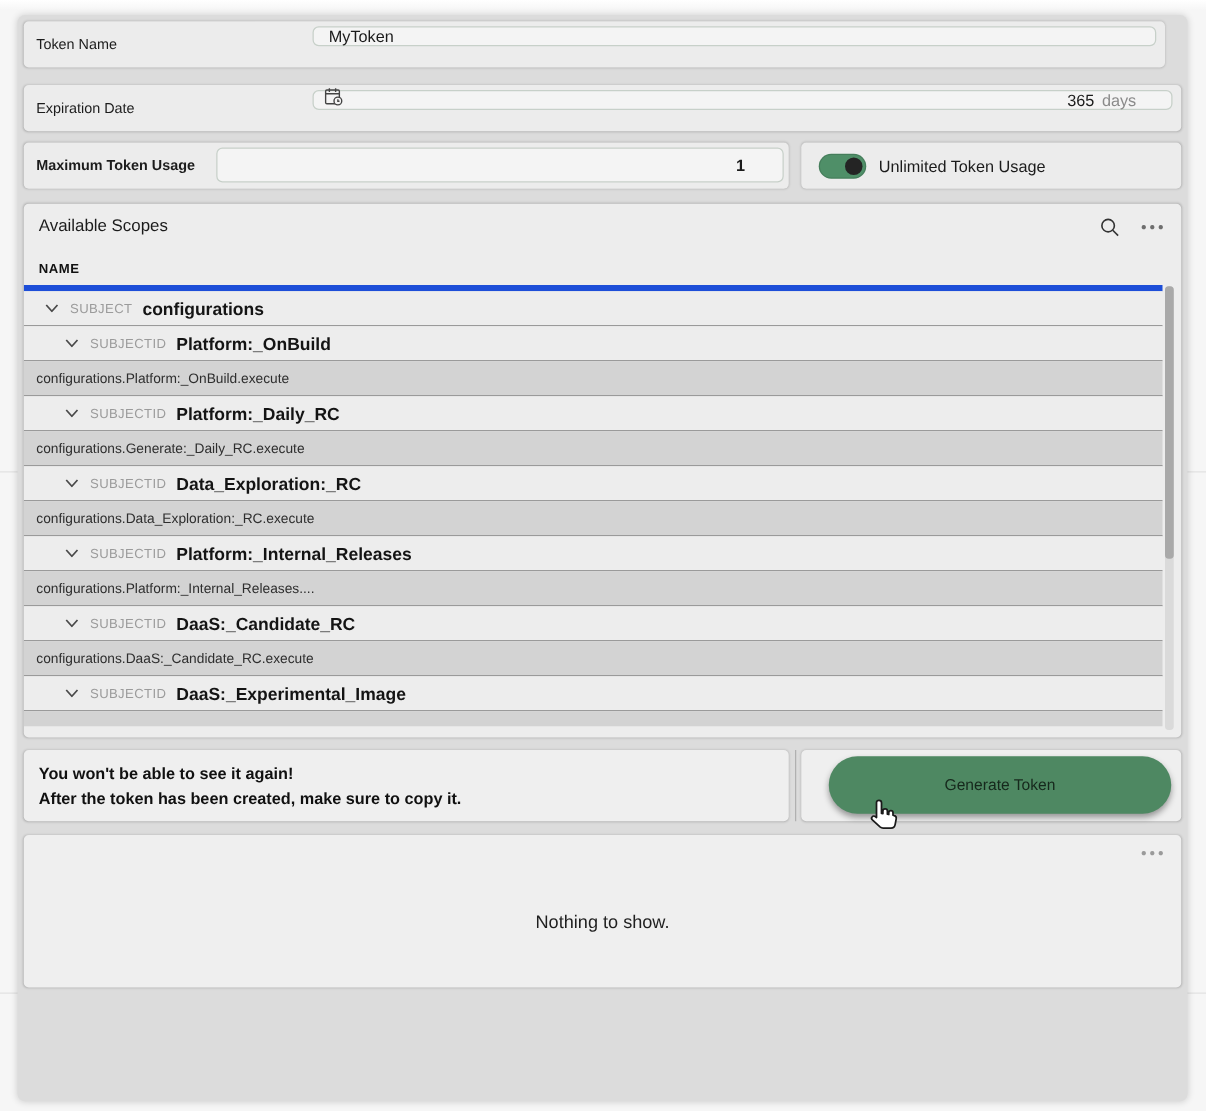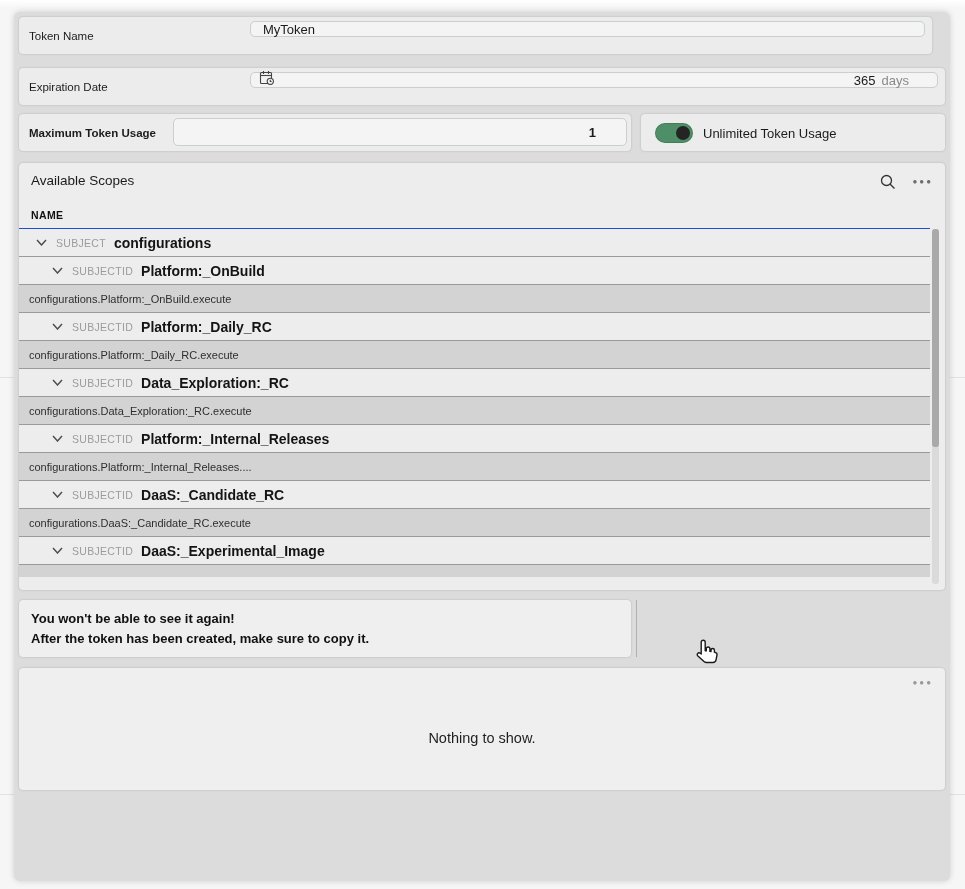--- a/index.html
+++ b/index.html
@@ -40,21 +40,21 @@
   .toggle-label { position:absolute; left:62px; top:50%; transform:translateY(-50%);
                   font-size:13px; color:#1b1b1b; }
 
   .scopes { top:151px; left:5px; right:5px; height:427px; background:#ededed; overflow:hidden; }
   .scopes-title { position:absolute; left:12px; top:10px; font-size:13.5px; color:#1b1b1b; }
   .search-btn { position:absolute; right:46px; top:10px; width:20px; height:20px; cursor:pointer; }
   .dots { color:#6e6e6e; font-size:8px; letter-spacing:2px; cursor:pointer; }
   .scopes-dots { position:absolute; right:12px; top:14px; }
   .col-header { position:absolute; left:12px; top:46px; font-size:10.5px; font-weight:bold;
                 letter-spacing:0.4px; color:#111; }
-  .tree { position:absolute; left:0; top:65px; width:911px; border-top:1px solid #1d4ed8; }
+  .tree { position:absolute; left:0; top:65px; width:911px; border-top:5px solid #1d4ed8; }
   .tree-row { height:28px; border-bottom:1px solid #9a9a9a; display:flex; align-items:center; background:#ededed; }
   .tree-row.leaf { background:#d3d3d3; }
   .tree-row.partial { height:12px; border-bottom:none; }
   .chev { display:inline-flex; align-items:center; margin-right:9px; }
   .lvl0 .chev { margin-left:17px; }
   .lvl1 .chev { margin-left:33px; }
   .tag { font-size:10.5px; color:#9b9b9b; letter-spacing:0.3px; margin-right:8px; }
   .gname { font-size:14px; font-weight:700; color:#141414; }
   .leaf-text { font-size:11px; color:#2e2e2e; margin-left:10px; }
   .vscroll { position:absolute; right:6px; top:66px; width:7px; height:355px;
@@ -160,21 +160,21 @@
           <div class="tree-row group lvl1">
             <span class="chev">
               <svg width="11" height="7" viewBox="0 0 11 7">
                 <polyline points="1,1 5.5,6 10,1" fill="none" stroke="#4a4a4a" stroke-width="1.4"></polyline>
               </svg>
             </span>
             <span class="tag">SUBJECTID</span>
             <span class="gname">Platform:_Daily_RC</span>
           </div>
           <div class="tree-row leaf">
-            <span class="leaf-text">configurations.Platform:_Daily_RC.execute</span>
+            <span class="leaf-text">configurations.Generate:_Daily_RC.execute</span>
           </div>
           <div class="tree-row group lvl1">
             <span class="chev">
               <svg width="11" height="7" viewBox="0 0 11 7">
                 <polyline points="1,1 5.5,6 10,1" fill="none" stroke="#4a4a4a" stroke-width="1.4"></polyline>
               </svg>
             </span>
             <span class="tag">SUBJECTID</span>
             <span class="gname">Data_Exploration:_RC</span>
           </div>
@@ -222,20 +222,23 @@
         <div class="thumb"></div>
       </div>
     </div>
 
     <div class="panel warning">
       <div>You won't be able to see it again!</div>
       <div>After the token has been created, make sure to copy it.</div>
     </div>
     <div class="vdivider"></div>
 
+    <div class="panel btn-panel">
+      <button class="gen-btn">Generate Token</button>
+    </div>
 
     <div class="panel result">
       <span class="dots result-dots" style="color:#9a9a9a">●●●</span>
       <div class="empty-text">Nothing to show.</div>
     </div>
 
     <div class="cursor">
       <svg width="26" height="30" viewBox="0 0 26 30">
         <path d="M9.2 3.2c0-1.1.9-2 2-2s2 .9 2 2v8.6l1.1.1v-2.1c0-1 .8-1.8 1.8-1.8s1.8.8 1.8 1.8v2.6l1.1.2v-1.4c0-.9.8-1.7 1.7-1.7.9 0 1.7.8 1.7 1.7v2l1 .3c1.1.3 1.8 1.3 1.6 2.4l-.9 4.8c-.3 1.6-1.7 2.8-3.3 2.8h-6.3c-.9 0-1.8-.4-2.5-1l-6.1-5.6c-.7-.7-.8-1.8-.1-2.5.6-.7 1.7-.8 2.4-.2l1 .8V3.2z" fill="#ffffff" stroke="#1a1a1a" stroke-width="1.4" stroke-linejoin="round"></path>
       </svg>

